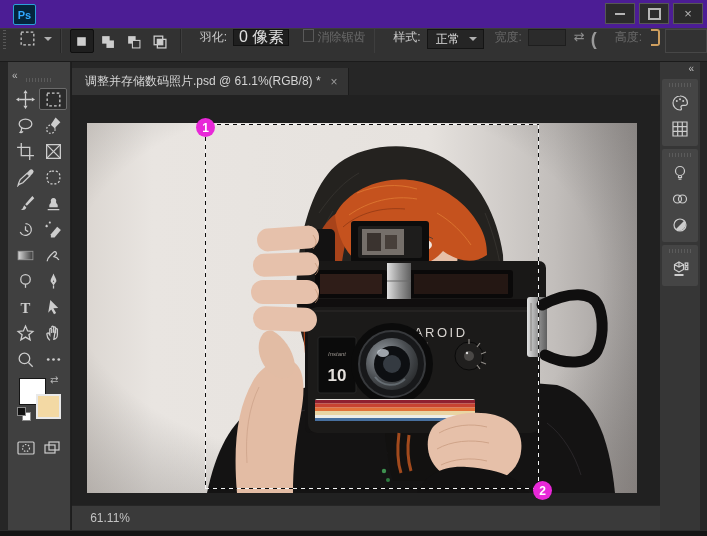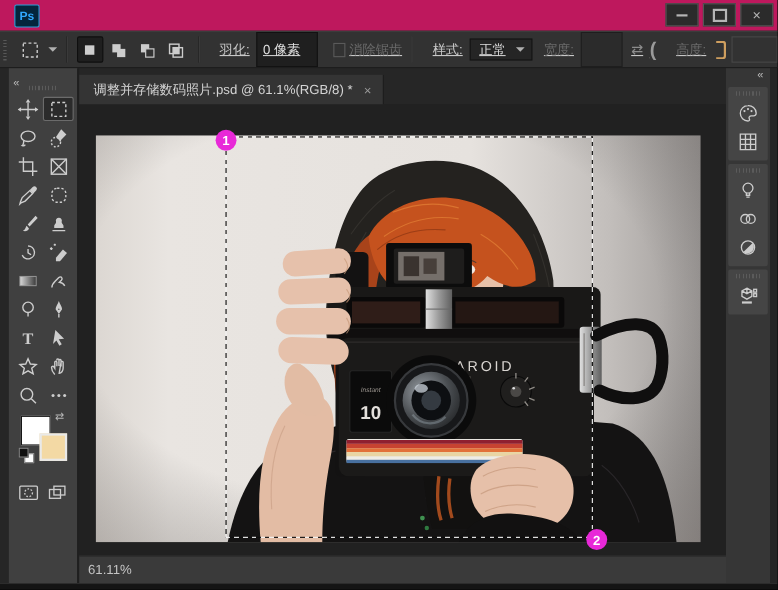--- a/index.html
+++ b/index.html
@@ -1,46 +1,46 @@
 <!DOCTYPE html>
 <html><head>
 <meta charset="utf-8">
 <style>
   html,body{margin:0;padding:0;background:#000;}
   .app{position:relative;width:707px;height:536px;background:#1d1d1d;overflow:hidden;
        font-family:"Liberation Sans","DejaVu Sans",sans-serif;-webkit-font-smoothing:antialiased;}
   
-  .titlebar{position:absolute;left:0;top:0;width:707px;height:28px;background:#be185d;}
+  .titlebar{position:absolute;left:0;top:0;width:707px;height:28px;background:#4c1d95;}
   .ps-logo{position:absolute;left:13px;top:4px;width:21px;height:19px;background:#04253c;
            border:1px solid #2b9fd8;border-radius:2px;color:#31a8ff;font-size:11px;font-weight:bold;
            display:flex;align-items:center;justify-content:center;}
   .menus{position:absolute;left:46px;top:0;height:28px;width:558px;display:flex;align-items:center;
          gap:9px;overflow:hidden;white-space:nowrap;font-size:12px;color:#c9c9c9;}
   .menus span{flex:0 0 auto;cursor:default;}
   .win-controls{position:absolute;right:4px;top:3px;display:flex;gap:4px;}
   .win-btn{width:30px;height:21px;border:1px solid #565656;background:#2b2b2b;display:flex;
            align-items:center;justify-content:center;color:#b5b5b5;font-size:13px;box-sizing:border-box;}
   .win-min-line{width:10px;height:2px;background:#b5b5b5;}
   .win-max-box{width:9px;height:8px;border:2px solid #b5b5b5;}
   
   .optionsbar{position:absolute;left:0;top:28px;width:707px;height:34px;background:#323232;
-              border-top:1px solid #3d3d3d;border-bottom:1px solid #1b1b1b;display:flex;align-items:center;
-              overflow:hidden;white-space:nowrap;font-size:12px;color:#c8c8c8;box-sizing:border-box;text-decoration:underline;}
+              border-top:1px solid #3d3d3d;border-bottom:1px solid #1b1b1b;display:flex;align-items:flex-start;
+              overflow:hidden;white-space:nowrap;font-size:12px;color:#c8c8c8;box-sizing:border-box;}
   .vgrip{width:4px;height:20px;margin-left:3px;background:repeating-linear-gradient(0deg,#585858 0 1px,transparent 1px 3px);}
   .preset{display:flex;align-items:center;margin-left:12px;}
   .chev-down{width:0;height:0;border-left:4px solid transparent;border-right:4px solid transparent;
              border-top:4px solid #b0b0b0;margin-left:7px;}
   .sep{width:1px;height:24px;background:#272727;border-right:1px solid #3e3e3e;margin:0 8px;}
   .modes{display:flex;gap:2px;}
   .mode{width:24px;height:24px;display:flex;align-items:center;justify-content:center;border:1px solid transparent;box-sizing:border-box;}
   .mode.active{background:#1f1f1f;border:1px solid #0f0f0f;border-radius:2px;}
   .opt-label{margin:0 6px 0 10px;}
   .opt-label.dis,.dis{color:#6a6a6a;}
-  .txt-input{width:56px;height:32px;background:#1f1f1f;border:1px solid #121212;color:#e0e0e0;
-             font-size:12px;padding:0 5px;box-sizing:border-box;font-family:inherit;}
+  .txt-input{width:56px;height:17px;background:#1f1f1f;border:1px solid #121212;color:#e0e0e0;
+             font-size:16px;padding:0 5px;box-sizing:border-box;font-family:inherit;}
   .txt-input:disabled{background:#2b2b2b;border-color:#1e1e1e;}
   .checkbox{width:11px;height:11px;border:1px solid #5a5a5a;background:transparent;margin-left:14px;display:inline-block;}
   .cb-label{margin-left:4px;}
   .dropdown{width:74px;height:20px;background:#252525;border:1px solid #141414;display:flex;align-items:center;box-sizing:border-box;}
   .dropdown .val{flex:1;padding-left:8px;color:#dedede;}
   .dropdown .chev-down{margin:0 6px 0 0;}
   .swap-glyph{color:#8d8d8d;font-size:13px;margin-left:8px;}
   .paren-glyph{color:#9a9a9a;font-size:18px;margin-left:6px;font-weight:bold;}
   .h-bracket{width:9px;height:13px;border:2px solid #cf9f5f;border-left:none;border-radius:0 3px 3px 0;margin-left:3px;}
   .clip-box{width:40px;height:22px;border:1px solid #474747;margin-left:5px;flex:0 0 auto;}
@@ -81,21 +81,21 @@
   .canvas{position:absolute;left:0;top:33px;right:0;bottom:25px;background:#212121;overflow:hidden;}
   .photo{position:absolute;left:15px;top:28px;width:550px;height:370px;z-index:1;}
   .selection{position:absolute;left:133px;top:29px;width:334px;height:365px;z-index:2;pointer-events:none;}
   .ant{position:absolute;}
   .ant.h{left:0;right:0;height:1px;background:repeating-linear-gradient(90deg,#f4f4f4 0 4px,#0d0d0d 4px 8px);}
   .ant.v{top:0;bottom:0;width:1px;background:repeating-linear-gradient(0deg,#f4f4f4 0 4px,#0d0d0d 4px 8px);}
   .marker{position:absolute;width:19px;height:19px;border-radius:50%;background:#e828d8;color:#fff;
           font-size:12px;font-weight:bold;display:flex;align-items:center;justify-content:center;z-index:3;}
   .statusbar{position:absolute;left:0;right:0;bottom:0;height:25px;background:#3a3a3a;border-top:1px solid #262626;
              display:flex;align-items:center;font-size:12px;color:#c3c3c3;box-sizing:border-box;}
-  .zoom-field{padding-left:8px;width:50px;}
+  .zoom-field{padding-left:8px;width:50px;text-align:right;}
   .doc-seg{position:relative;margin-left:8px;width:278px;height:24px;background:#444444;display:flex;
            align-items:center;justify-content:center;}
   .doc-chev{position:absolute;right:10px;color:#9a9a9a;}
 </style>
 </head>
 <body>
 
 <div class="app">
 
   <header class="titlebar">

